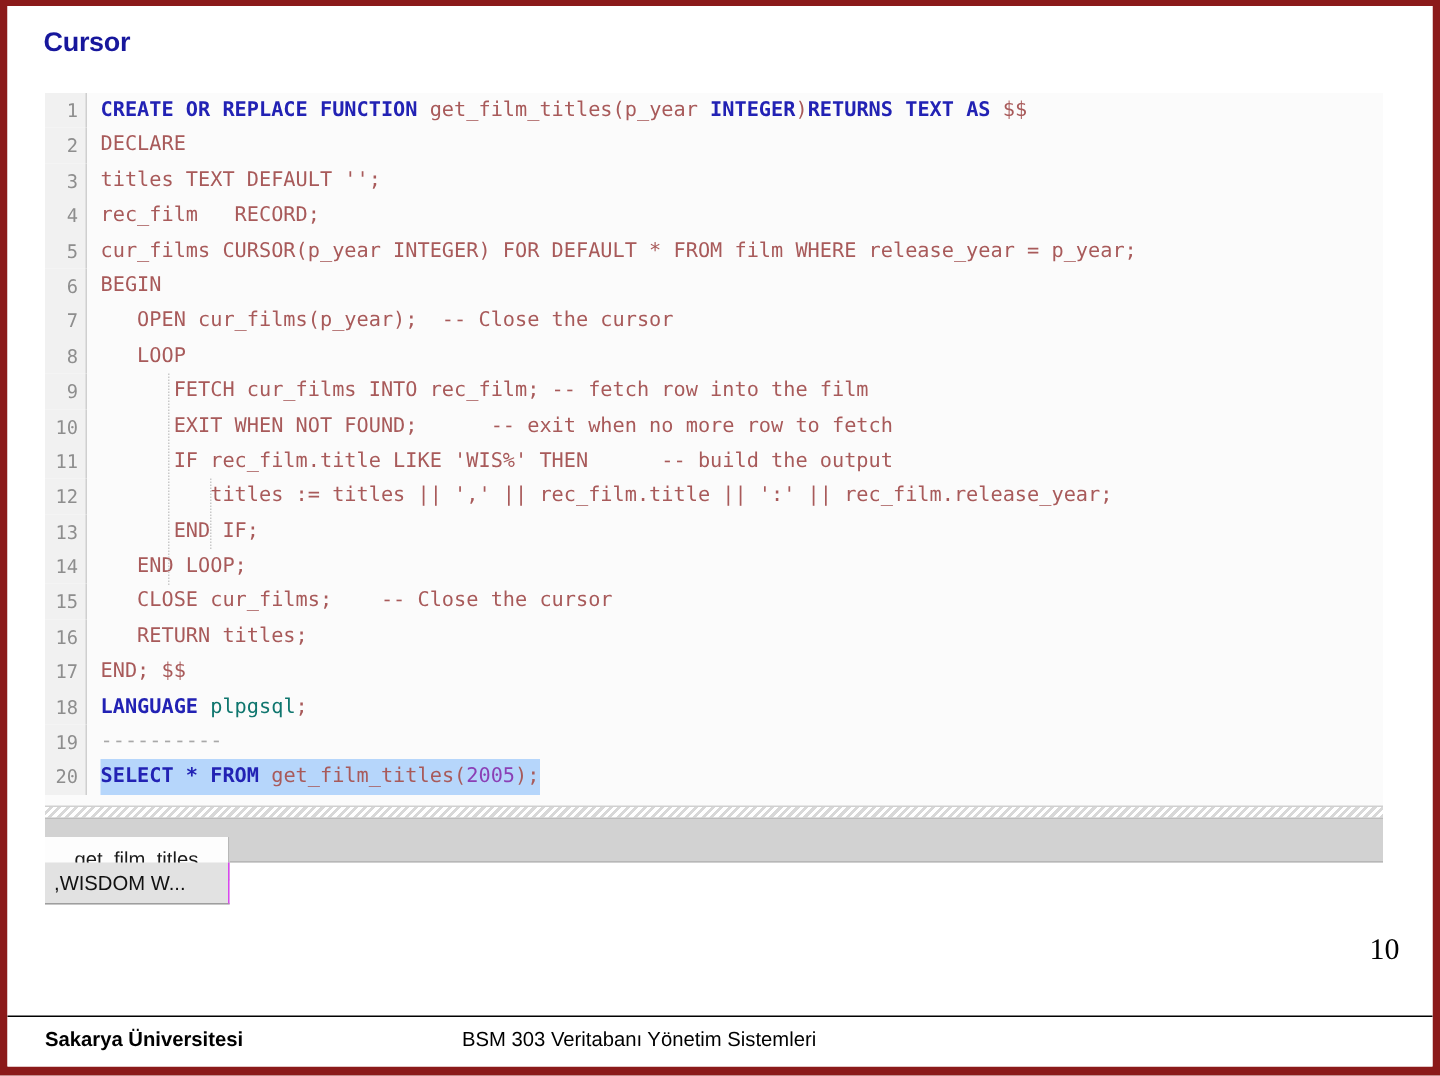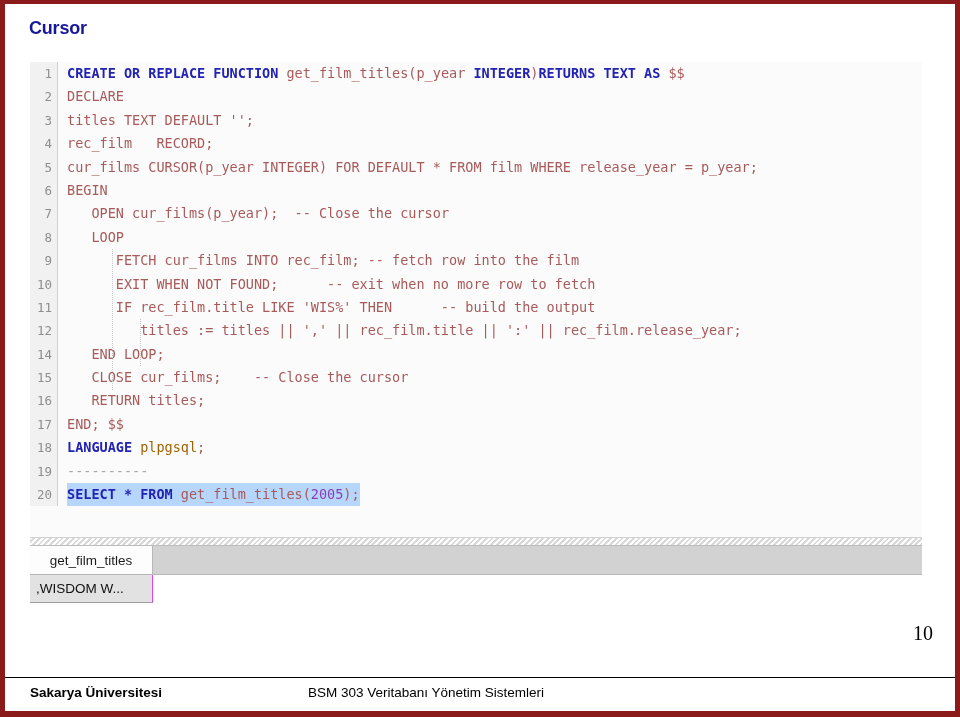--- a/index.html
+++ b/index.html
@@ -104,21 +104,21 @@
   .cmt {
     color: #a8a8a8;
   }
   .num {
     color: #8b3fb5;
   }
   .ident {
     color: #a85a5a;
   }
   .plain {
-    color: #a16207;
+    color: #0f766e;
   }
   
   .guide {
     position: absolute;
     top: 0;
     bottom: 0;
     width: 1px;
     border-left: 1px dotted #c9c9c9;
   }
 
@@ -151,21 +151,21 @@
     position: absolute;
     left: 0; top: 0;
     width: 892px;
     height: 29px;
     background: #d2d2d2;
     border-bottom: 1px solid #b7b7b7;
     box-sizing: border-box;
   }
   #result-col-header {
     position: absolute;
-    left: 0; top: 0;
+    left: 0; top: 12px;
     width: 123px;
     height: 29px;
     box-sizing: border-box;
     background: #fdfdfd;
     border-right: 1px solid #b7b7b7;
     border-bottom: 1px solid #b7b7b7;
     display: flex;
     align-items: center;
     justify-content: center;
     font-size: 13.5px;
@@ -244,20 +244,21 @@
           <div class="code-line"><div class="gutter">3</div><div class="code-text"><span class="code-text-inner"><span class="ident">titles TEXT DEFAULT '';</span></span></div></div>
           <div class="code-line"><div class="gutter">4</div><div class="code-text"><span class="code-text-inner"><span class="ident">rec_film   RECORD;</span></span></div></div>
           <div class="code-line"><div class="gutter">5</div><div class="code-text"><span class="code-text-inner"><span class="ident">cur_films CURSOR(p_year INTEGER) FOR DEFAULT * FROM film WHERE release_year = p_year;</span></span></div></div>
           <div class="code-line"><div class="gutter">6</div><div class="code-text"><span class="code-text-inner"><span class="ident">BEGIN</span></span></div></div>
           <div class="code-line"><div class="gutter">7</div><div class="code-text"><span class="code-text-inner"><span class="ident">   OPEN cur_films(p_year);  </span><span class="ident">-- Close the cursor</span></span></div></div>
           <div class="code-line"><div class="gutter">8</div><div class="code-text"><span class="code-text-inner"><span class="ident">   LOOP</span></span></div></div>
           <div class="code-line"><div class="gutter">9</div><div class="code-text"><span class="code-text-inner"><span class="ident">      FETCH cur_films INTO rec_film; -- fetch row into the film</span></span></div></div>
           <div class="code-line"><div class="gutter">10</div><div class="code-text"><span class="code-text-inner"><span class="ident">      EXIT WHEN NOT FOUND;      -- exit when no more row to fetch</span></span></div></div>
           <div class="code-line"><div class="gutter">11</div><div class="code-text"><span class="code-text-inner"><span class="ident">      IF rec_film.title LIKE 'WIS%' THEN      -- build the output</span></span></div></div>
           <div class="code-line"><div class="gutter">12</div><div class="code-text"><span class="code-text-inner"><span class="ident">         titles := titles || ',' || rec_film.title || ':' || rec_film.release_year;</span></span></div></div>
+          <div class="code-line"><div class="gutter">13</div><div class="code-text"><span class="code-text-inner"><span class="ident">      END IF;</span></span></div></div>
           <div class="code-line"><div class="gutter">14</div><div class="code-text"><span class="code-text-inner"><span class="ident">   END LOOP;</span></span></div></div>
           <div class="code-line"><div class="gutter">15</div><div class="code-text"><span class="code-text-inner"><span class="ident">   CLOSE cur_films;    -- Close the cursor</span></span></div></div>
           <div class="code-line"><div class="gutter">16</div><div class="code-text"><span class="code-text-inner"><span class="ident">   RETURN titles;</span></span></div></div>
           <div class="code-line"><div class="gutter">17</div><div class="code-text"><span class="code-text-inner"><span class="ident">END; $$</span></span></div></div>
           <div class="code-line"><div class="gutter">18</div><div class="code-text"><span class="code-text-inner"><span class="kw">LANGUAGE </span><span class="plain">plpgsql</span><span class="ident">;</span></span></div></div>
           <div class="code-line"><div class="gutter">19</div><div class="code-text"><span class="code-text-inner"><span class="cmt">----------</span></span></div></div>
           <div class="code-line sel"><div class="gutter">20</div><div class="code-text"><span class="code-text-inner"><span class="kw">SELECT * FROM </span><span class="ident">get_film_titles(</span><span class="num">2005</span><span class="ident">);</span></span></div></div>
           <div class="guide" style="left: 82px; top: 187.2px; height: 140.4px; bottom: auto;"></div>
           <div class="guide" style="left: 110px; top: 257.4px; height: 46.8px; bottom: auto;"></div>
         </div>

